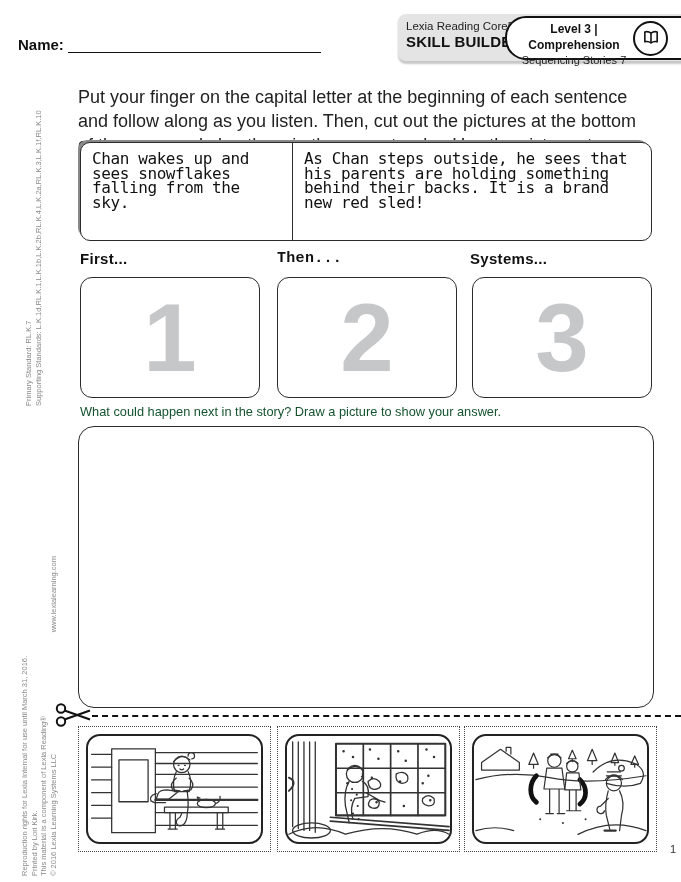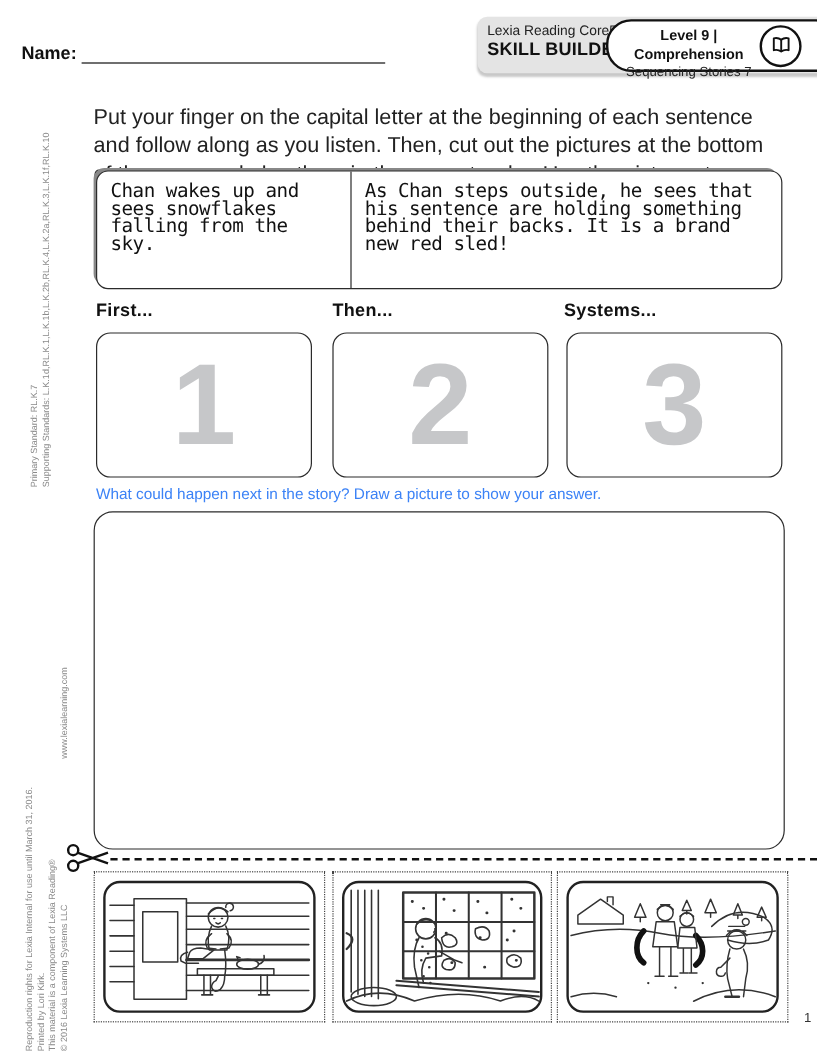--- a/index.html
+++ b/index.html
@@ -44,21 +44,21 @@
   .story-card.c2{flex:0 0 180px;border-left:1.4px solid #2b2b2b;}
   .story-card.c3{flex:1 1 auto;border-left:1.4px solid #2b2b2b;}
 
   
   .seq-label{position:absolute;top:250px;font-size:15px;font-weight:bold;color:#111;letter-spacing:.3px;}
   .seq-box{position:absolute;top:277px;width:178px;height:119px;border:1.6px solid #2b2b2b;
            border-radius:12px;display:flex;align-items:center;justify-content:center;background:#fff;}
   .seq-num{font-size:96px;font-weight:bold;color:#c6c7c9;line-height:1;}
 
   
-  .draw-prompt{position:absolute;left:80px;top:404px;font-size:12.8px;color:#3b82f6;}
+  .draw-prompt{position:absolute;left:80px;top:404px;font-size:12.8px;color:#14532d;}
   .draw-box{position:absolute;left:78px;top:426px;width:574px;height:280px;border:1.6px solid #2b2b2b;
             border-radius:16px;background:#fff;}
 
   
   .scissors{position:absolute;left:55px;top:701px;}
   .cut-line{position:absolute;left:92px;top:715px;width:589px;border-top:2px dashed #111;}
 
   
   .cutout{position:absolute;top:726px;height:126px;border:1.5px dotted #444;box-sizing:border-box;}
   .cutout .pic{position:absolute;left:7px;top:7px;right:7px;bottom:7px;border:2.3px solid #222;
@@ -81,21 +81,21 @@
   </div>
 
   <div class="badge">
     <div class="brand">
       <div class="brand-line1">Lexia Reading Core5</div>
       <div class="brand-line2">SKILL BUILDERS</div>
     </div>
   </div>
   <div class="pill">
     <div class="pill-text">
-      <div class="pill-line1">Level 9 | Comprehension</div>
+      <div class="pill-line1">Level 3 | Comprehension</div>
       <div class="pill-line2">Sequencing Stories 7</div>
     </div>
     <div class="book-circle">
       <svg width="20" height="20" viewBox="0 0 24 24" fill="none" stroke="#111" stroke-width="1.9" stroke-linejoin="round">
         <path d="M12 6.2 C10 4.6 7 4.1 4.6 4.7 V16.6 C7 16 10 16.4 12 18 C14 16.4 17 16 19.4 16.6 V4.7 C17 4.1 14 4.6 12 6.2 Z"></path>
         <path d="M12 6.2 V18"></path>
       </svg>
     </div>
   </div>
 
@@ -110,25 +110,25 @@
     <div class="foot-split">
       <span>© 2016 Lexia Learning Systems LLC</span>
       <span>www.lexialearning.com</span>
     </div>
   </div>
 
   <div class="instructions">Put your finger on the capital letter at the beginning of each sentence and follow along as you listen. Then, cut out the pictures at the bottom of the page and glue them in the correct order. Use the pictures to retell the story.</div>
 
   <div class="story-box">
     <div class="story-card c1">Chan wakes up and sees snowflakes falling from the sky.</div>
-    <div class="story-card c3">As Chan steps outside, he sees that his sentence are holding something behind their backs. It is a brand new red sled!</div>
+    <div class="story-card c3">As Chan steps outside, he sees that his parents are holding something behind their backs. It is a brand new red sled!</div>
   </div>
 
   <div class="seq-label" style="left:80px;">First...</div>
-  <div class="seq-label" style="left:277px;">Then...</div>
+  <div class="seq-label" style="left:277px;font-family:Liberation Mono, monospace;">Then...</div>
   <div class="seq-label" style="left:470px;">Systems...</div>
 
   <div class="seq-box" style="left:80px;">
     <span class="seq-num">1</span>
   </div>
   <div class="seq-box" style="left:277px;">
     <span class="seq-num">2</span>
   </div>
   <div class="seq-box" style="left:472px;">
     <span class="seq-num">3</span>

